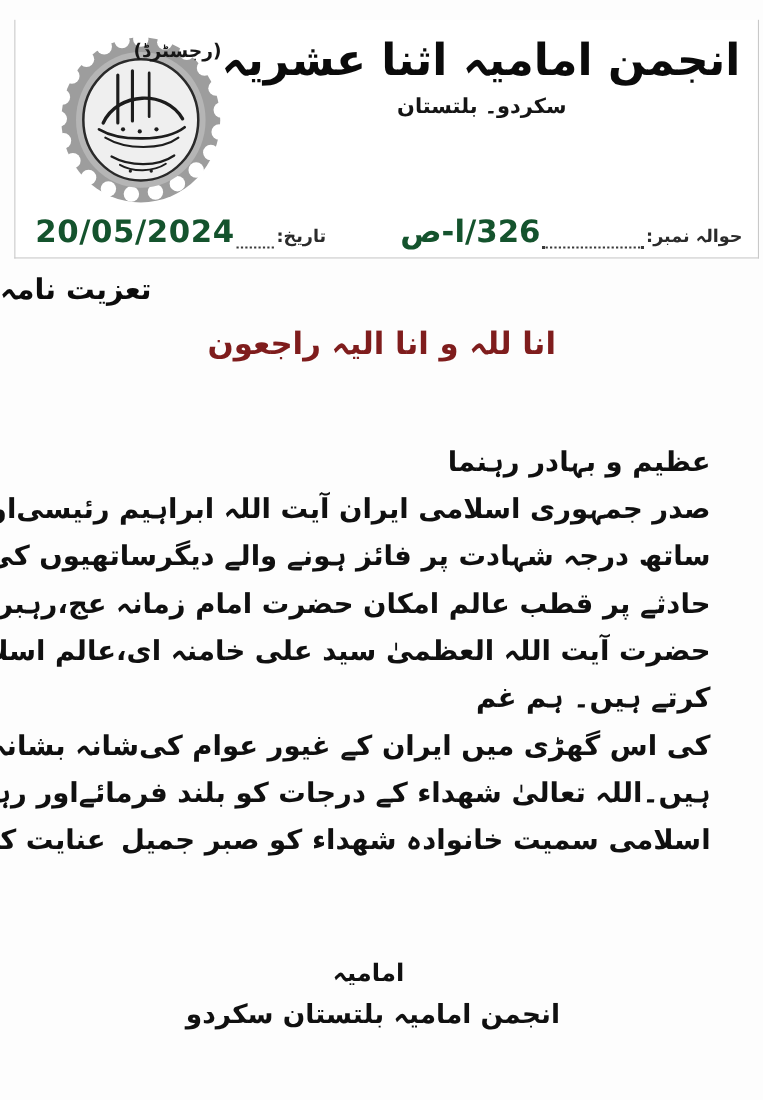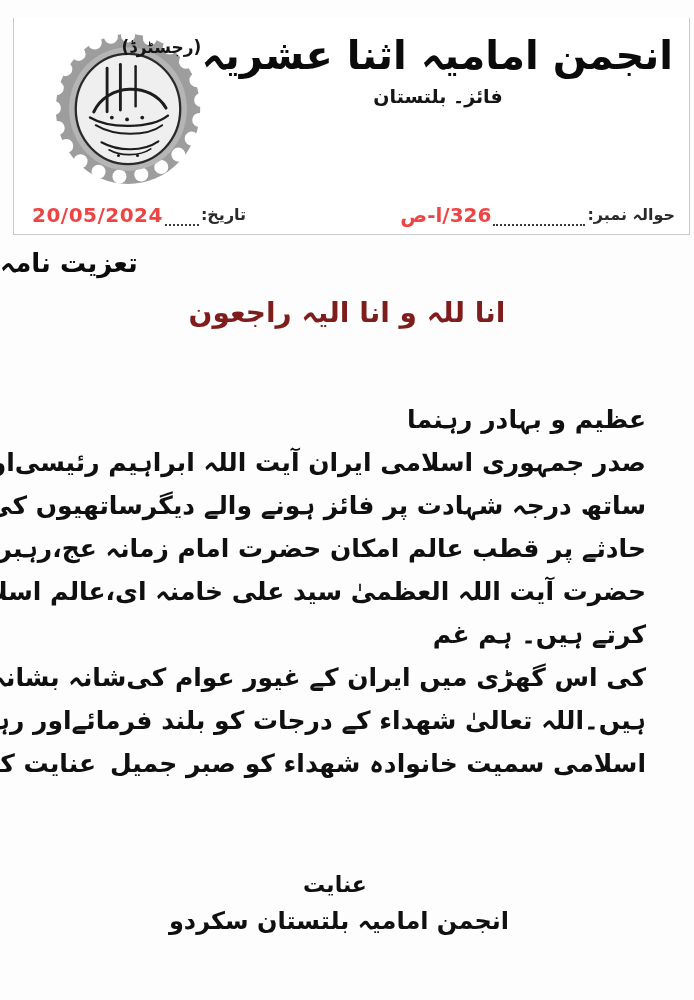--- a/index.html
+++ b/index.html
@@ -112,23 +112,23 @@
   }
   .dotline {
     display: inline-block;
     min-width: 92px;
     border-bottom: 2px dotted #3a3a3a;
     height: 14px;
   }
   .dotline.short { min-width: 34px; }
   .meta-value {
     font-family: "DejaVu Sans", sans-serif;
-    font-size: 20px;
+    font-size: 28px;
     font-weight: 700;
-    color: #ef4444;
+    color: #14532d;
     letter-spacing: 0.5px;
     white-space: nowrap;
     line-height: 1;
     padding-bottom: 1px;
   }
   .meta-value.rtlnum { direction: rtl; }
 
   
   .doc-title {
     position: absolute;
@@ -272,21 +272,21 @@
             <circle cx="90" cy="132" r="1.6"></circle>
           </g>
         </g>
       </svg>
     </div>
 
     <div class="org-block">
       <div class="org-name">
         <span>انجمن امامیہ اثنا عشریہ</span><span class="org-reg">(رجسٹرڈ)</span>
       </div>
-      <div class="org-sub">فائز۔ بلتستان</div>
+      <div class="org-sub">سکردو۔ بلتستان</div>
     </div>
 
     <div class="meta-row">
       <div class="meta-ref">
         <span class="meta-label">حوالہ نمبر:</span>
         <span class="dotline"></span>
         <span class="meta-value rtlnum">326/ا-ص</span>
       </div>
       <div class="meta-date">
         <span class="meta-label">تاریخ:</span>
@@ -330,17 +330,17 @@
       <span>ہیں۔اللہ تعالیٰ شھداء کے درجات کو بلند فرمائے</span>
       <span>اور رہبر انقلاب</span>
     </div>
     <div class="body-line last">
       <span>اسلامی سمیت خانوادہ شھداء کو صبر جمیل</span>
       <span>عنایت کرے آمین</span>
     </div>
   </div>
 
   <div class="sign-block">
-    <div class="sign-role">عنایت</div>
+    <div class="sign-role">امامیہ</div>
     <div class="sign-org">انجمن امامیہ بلتستان سکردو</div>
   </div>
 
 </div>
 
 </body></html>

